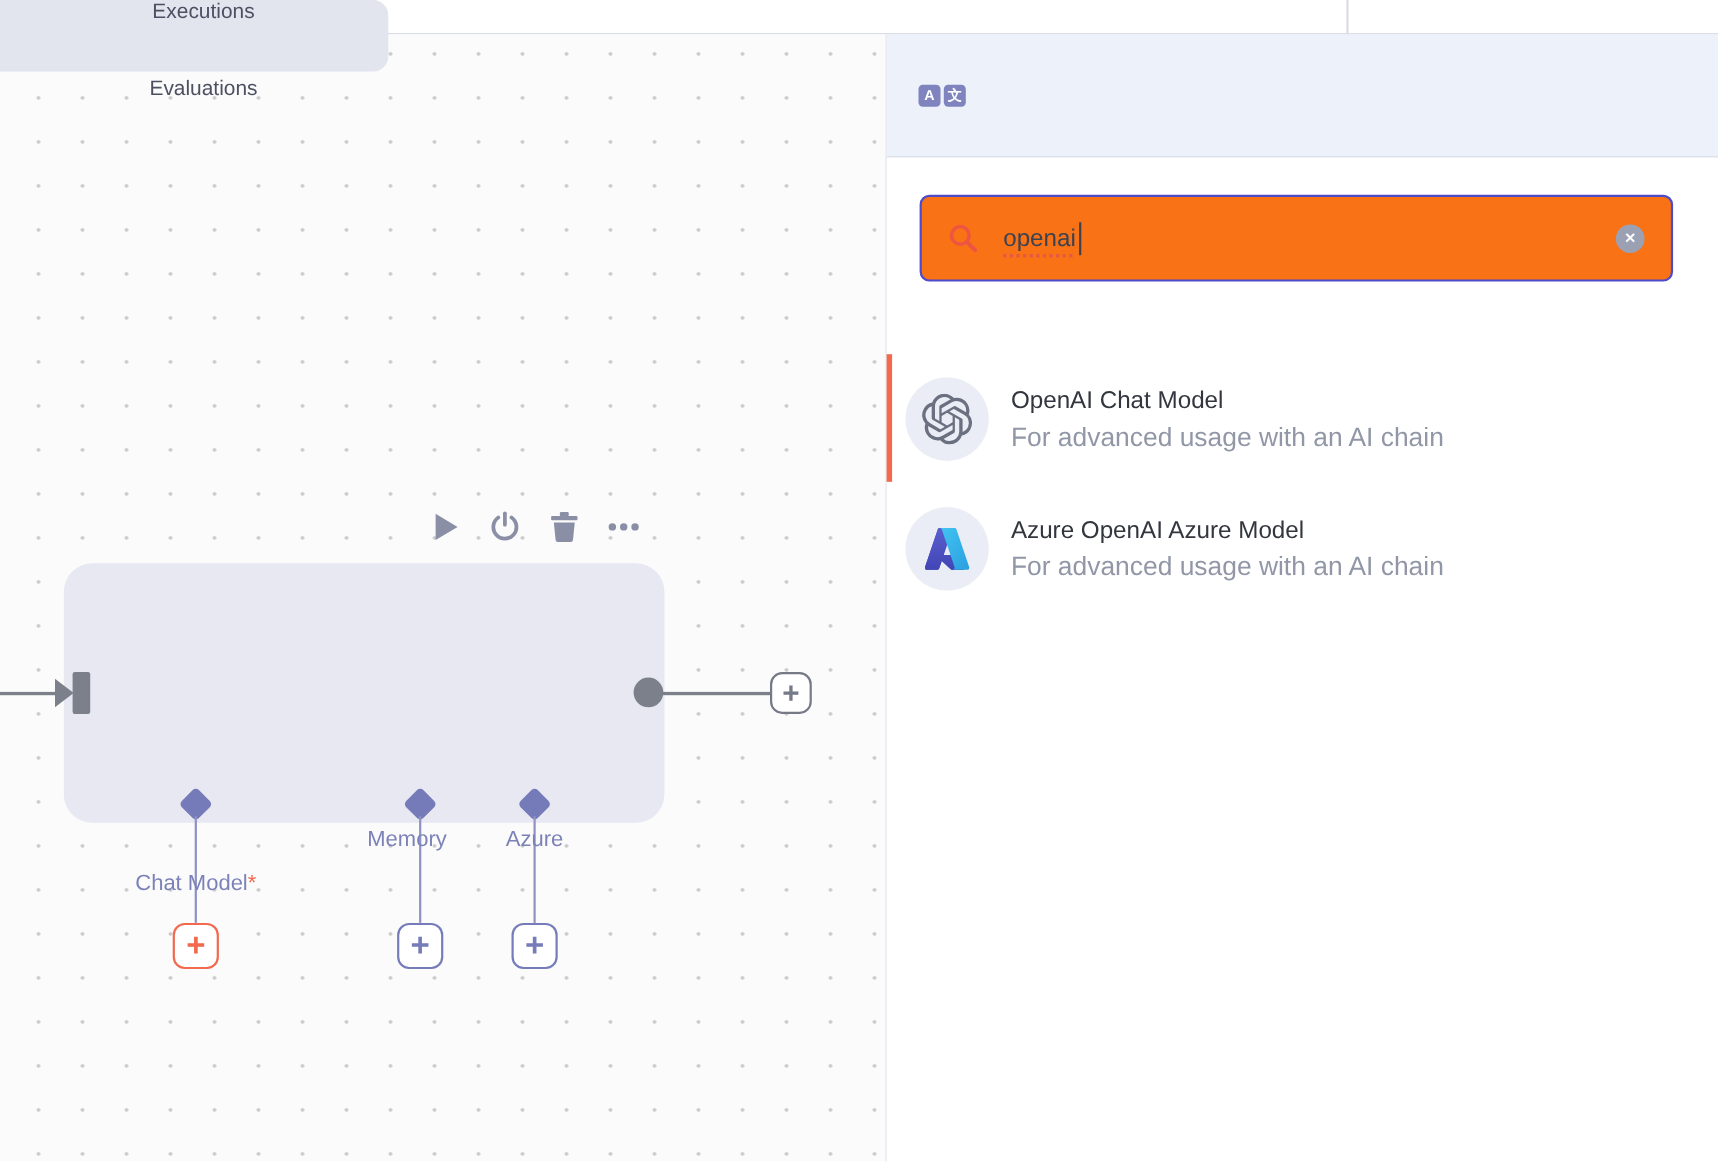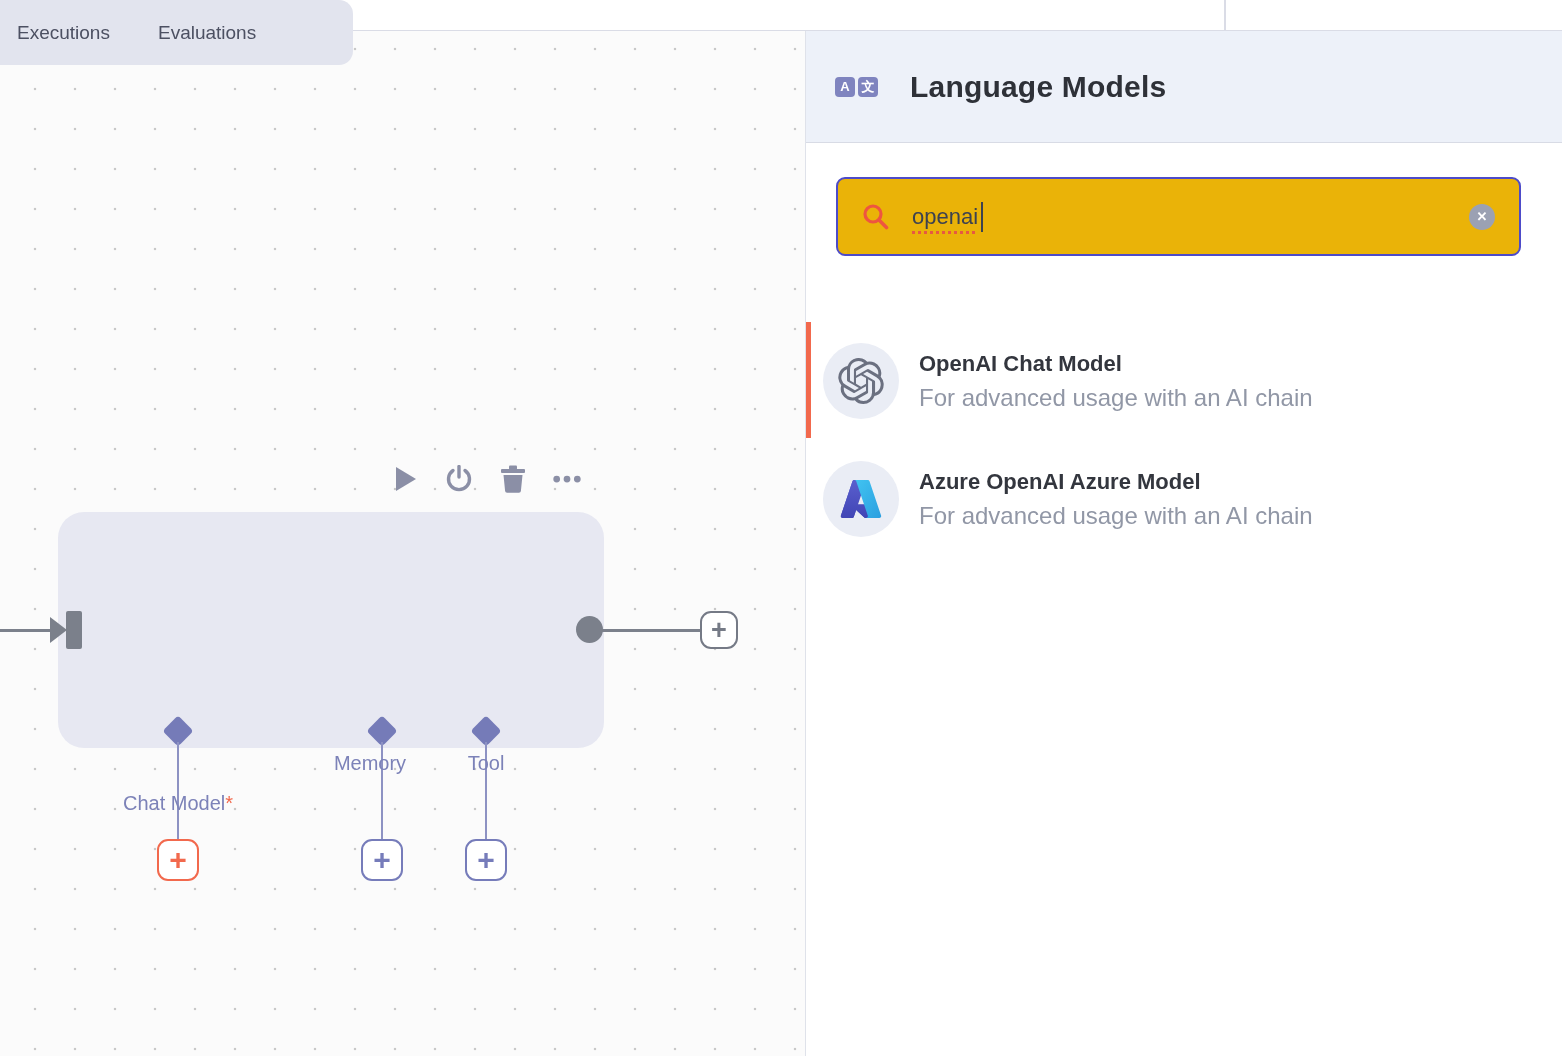--- a/index.html
+++ b/index.html
@@ -18,21 +18,21 @@
   .topbar {
     position:absolute; left:0; top:0; width:1562px; height:31px;
     background:#ffffff; border-bottom:1.5px solid #dadce6; z-index:3;
   }
   .topbar-divider { position:absolute; left:1224px; top:0; width:1.5px; height:31px; background:#dadce6; }
 
   
   .tabbar {
     position:absolute; left:0; top:0; width:353px; height:65px; z-index:4;
     background:#e2e4ee; border-radius:0 14px 14px 0;
-    display:flex; align-items:center; padding-left:17px; gap:48px;
+    display:flex; align-items:center; padding-left:17px; gap:48px;flex-direction:column;
   }
   .tab {
     background:none; border:none; cursor:pointer;
     font-family:"Liberation Sans", sans-serif;
     font-size:19px; color:#4c5062;
   }
 
   
   .node-toolbar { position:absolute; left:390px; top:462px; display:flex; gap:24px; align-items:center; }
   .tool-btn { background:none; border:none; cursor:pointer; width:30px; height:34px;
@@ -82,37 +82,37 @@
     background:#ffffff; border-left:1px solid #dfe2ea; z-index:2; }
   .panel-header { position:absolute; left:0; top:0; width:100%; height:112px;
     background:#edf1f9; border-bottom:1px solid #d8dbe5;
     display:flex; align-items:center; padding-left:29px; }
   .xlate { display:flex; gap:3px; }
   .xlate .sq { width:20px; height:20px; background:#7f84bf; border-radius:4px;
     color:#fff; font-size:13px; font-weight:700; display:flex; align-items:center; justify-content:center; }
   .panel-title { font-size:30px; font-weight:700; color:#2e3138; margin-left:32px; letter-spacing:0.2px; }
 
   .searchbox { position:absolute; left:30px; top:146px; width:685px; height:79px;
-    background:#eab308; border:2px solid #4d4bc9; border-radius:9px;
+    background:#f97316; border:2px solid #4d4bc9; border-radius:9px;
     display:flex; align-items:center; padding:0 24px; cursor:text; }
   .query { margin-left:23px; font-size:22px; color:#3d4250;
     text-decoration:underline dotted #e65942 3px; text-underline-offset:7px; }
   .caret { width:1.5px; height:30px; background:#3d4250; margin-left:3px; }
   .clear-btn { margin-left:auto; width:26px; height:26px; border:none; border-radius:50%;
     background:#9ba1b3; color:#fff; font-size:13px; font-weight:700; cursor:pointer;
     display:flex; align-items:center; justify-content:center; padding:0; }
 
   .results { position:absolute; left:0; top:291px; width:757px; }
   .item { position:relative; height:118px; display:flex; align-items:center;
     padding-left:17px; cursor:pointer; }
   .accent { position:absolute; left:0; top:0; width:5px; height:116px; background:#f2694d; }
   .icon-circle { width:76px; height:76px; border-radius:50%; background:#eaedf5;
     display:flex; align-items:center; justify-content:center; flex-shrink:0; }
   .texts { margin-left:20px; }
-  .item-title { font-size:22px; font-weight:700; color:#33363e; }
+  .item-title { font-size:22px; font-weight:400; color:#33363e; }
   .item-desc { font-size:24px; color:#9197a6; margin-top:7px; }
 </style>
 </head>
 <body>
 
 <div id="app">
 
   <div class="canvas">
 
     <div class="node-toolbar">
@@ -168,42 +168,41 @@
     <div class="sub-label" style="left:370px;">
       <span>Memory</span><span class="req"></span>
     </div>
     <button class="plus-btn plus-sub" style="left:361px;">
       <span>+</span>
     </button>
 
     <button class="diamond" style="left:475px;"></button>
     <div class="stub" style="left:485px;"></div>
     <div class="sub-label" style="left:486px;">
-      <span>Tool</span><span class="req"></span>
+      <span>Azure</span><span class="req"></span>
     </div>
     <button class="plus-btn plus-sub" style="left:465px;">
       <span>+</span>
     </button>
   </div>
 
   <div class="topbar">
     <div class="topbar-divider"></div>
   </div>
   <div class="tabbar">
     <button class="tab">Executions</button>
     <button class="tab">Evaluations</button>
   </div>
 
   <aside class="panel">
     <header class="panel-header">
       <span class="xlate">
         <span class="sq">A</span>
         <span class="sq">文</span>
       </span>
-      <h1 class="panel-title">Language Models</h1>
     </header>
 
     <div class="searchbox">
       <svg width="27" height="27" viewBox="0 0 27 27">
         <circle cx="11" cy="11" r="8" fill="none" stroke="#ee5540" stroke-width="3.2"></circle>
         <line x1="17" y1="17" x2="24.5" y2="24.5" stroke="#ee5540" stroke-width="3.6" stroke-linecap="round"></line>
       </svg>
       <span class="query">openai</span>
       <span class="caret"></span>
       <button class="clear-btn">

